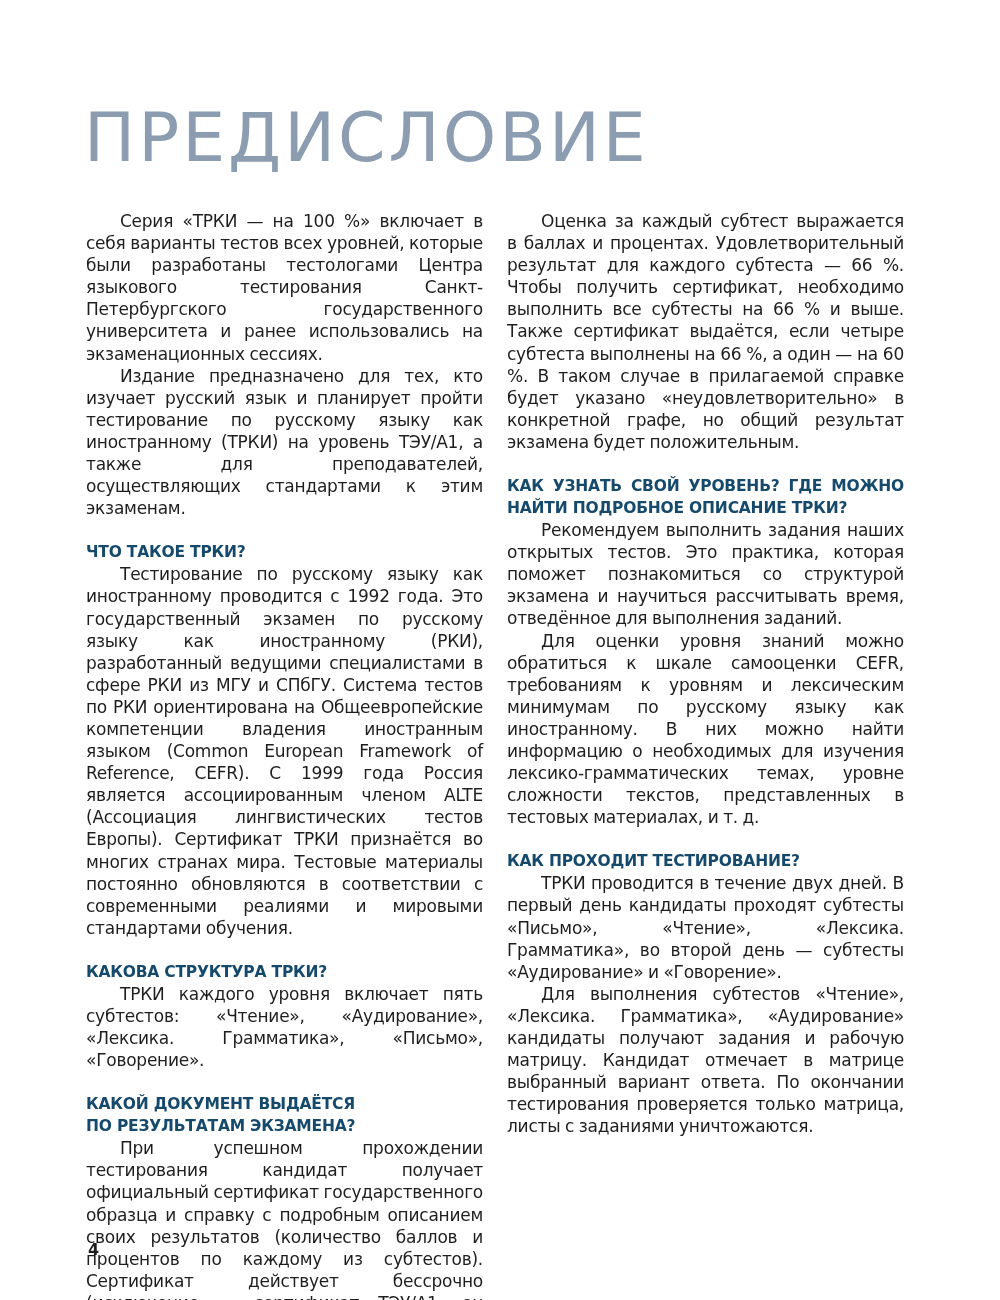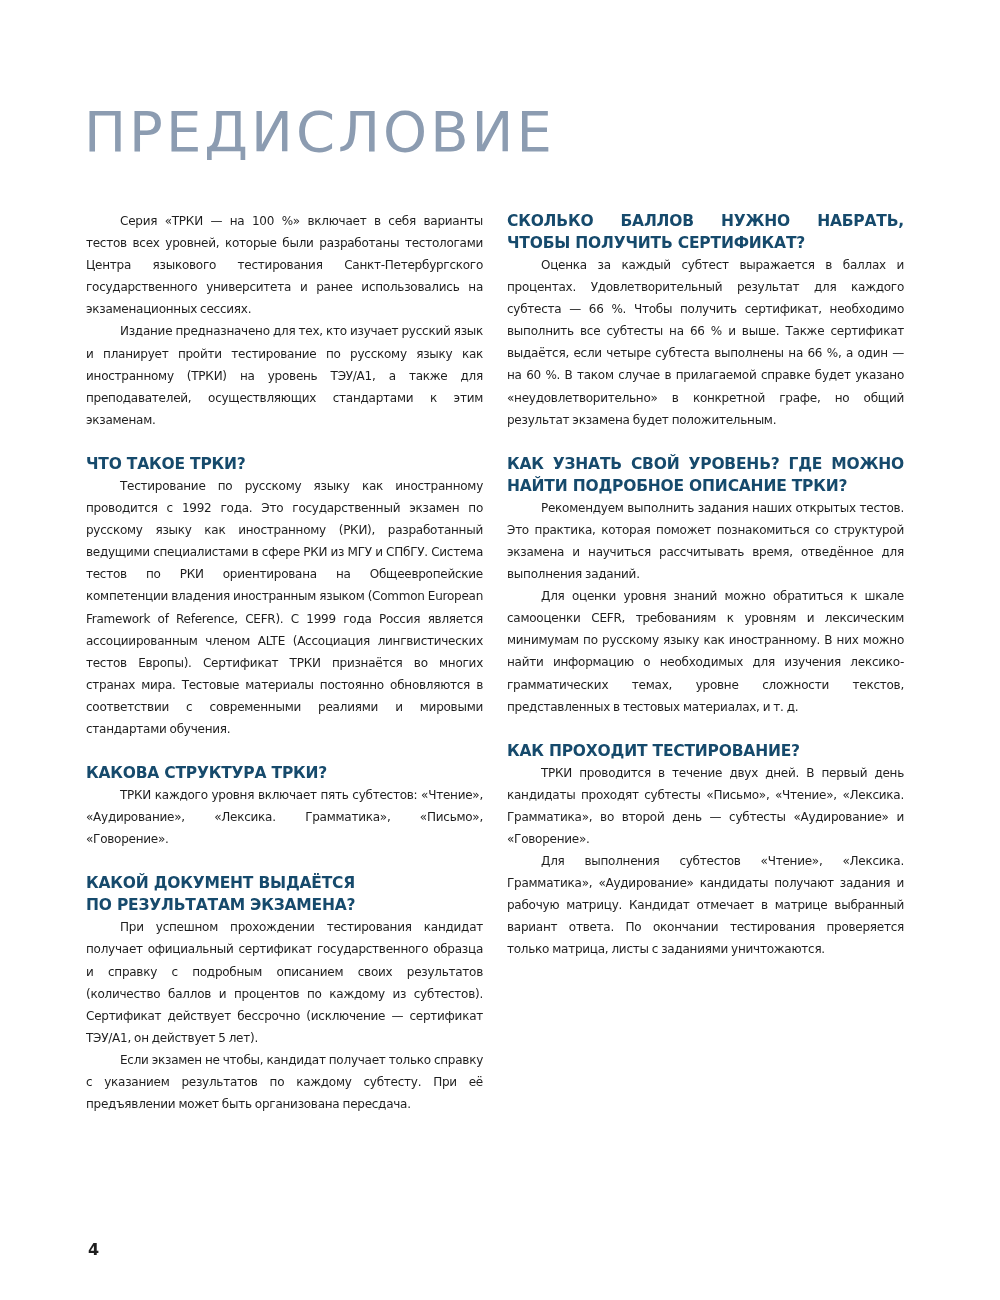--- a/index.html
+++ b/index.html
@@ -1,29 +1,29 @@
 <!DOCTYPE html>
 <html><head>
 <meta charset="utf-8">
 <style>
   html, body { margin: 0; padding: 0; background: #ffffff; }
   body { width: 1000px; height: 1300px; position: relative; overflow: hidden;
          font-family: "DejaVu Sans", sans-serif; color: #1e1e1e; }
   .page-title { position: absolute; left: 84px; top: 104px; margin: 0;
     font-family: "DejaVu Sans", sans-serif; font-weight: normal;
-    font-size: 56px; letter-spacing: 3px; color: #8c9cb1; line-height: 1; }
+    font-size: 68px; letter-spacing: 3px; color: #8c9cb1; line-height: 1; }
   .col { position: absolute; top: 210px; width: 397px; }
   .col.left { left: 86px; }
   .col.right { left: 507px; }
   .section { margin: 0; }
   .h { margin: 0; font-weight: bold; color: #164a6c; font-size: 15.5px;
        line-height: 22px; text-transform: uppercase; letter-spacing: -0.2px; }
   .h.justify { text-align: justify; text-align-last: justify; }
   .h.last-left { text-align-last: left; }
-  .p { margin: 0; font-size: 12px; line-height: 22.1px; text-align: justify;
+  .p { margin: 0; font-size: 17px; line-height: 22.1px; text-align: justify;
        text-indent: 34px; hyphens: manual; letter-spacing: -0.25px; word-spacing: -0.5px; }
   .gap { height: 22px; }
   .page-number { position: absolute; left: 88px; top: 1240px; font-weight: bold;
        font-size: 16px; color: #1e1e1e; }
 </style>
 </head>
 <body>
 
 <h1 class="page-title">ПРЕДИСЛОВИЕ</h1>
 
@@ -48,21 +48,20 @@
       <span>Какой документ выдаётся</span><br>
       <span>по результатам экзамена?</span>
     </h2>
     <p class="p">При успешном прохождении тестирования кандидат получает официальный сертификат государственного образца и справку с подробным описанием своих результатов (количество баллов и процентов по каждому из субтестов). Сертификат действует бессрочно (исключение — сертификат ТЭУ/А1, он действует 5 лет).</p>
     <p class="p">Если экзамен не чтобы, кандидат получает только справку с указанием результатов по каждому субтесту. При её предъявлении может быть организована пересдача.</p>
   </div>
 </div>
 
 <div class="col right">
   <div class="section">
-    <h2 class="h justify last-left">Сколько баллов нужно набрать, чтобы получить сертификат?</h2>
     <p class="p">Оценка за каждый субтест выражается в баллах и процентах. Удовлетворительный результат для каждого субтеста — 66 %. Чтобы получить сертификат, необходимо выполнить все субтесты на 66 % и выше. Также сертификат выдаётся, если четыре субтеста выполнены на 66 %, а один — на 60 %. В таком случае в прилагаемой справке будет указано «неудовлетворительно» в конкретной графе, но общий результат экзамена будет положительным.</p>
   </div>
   <div class="gap"></div>
   <div class="section">
     <h2 class="h justify last-left">Как узнать свой уровень? Где можно найти подробное описание ТРКИ?</h2>
     <p class="p">Рекомендуем выполнить задания наших открытых тестов. Это практика, которая поможет познакомиться со структурой экзамена и научиться рассчитывать время, отведённое для выполнения заданий.</p>
     <p class="p">Для оценки уровня знаний можно обратиться к шкале самооценки CEFR, требованиям к уровням и лексическим минимумам по русскому языку как иностранному. В них можно найти информацию о необходимых для изучения лексико-грамматических темах, уровне сложности текстов, представленных в тестовых материалах, и т. д.</p>
   </div>
   <div class="gap"></div>
   <div class="section">

